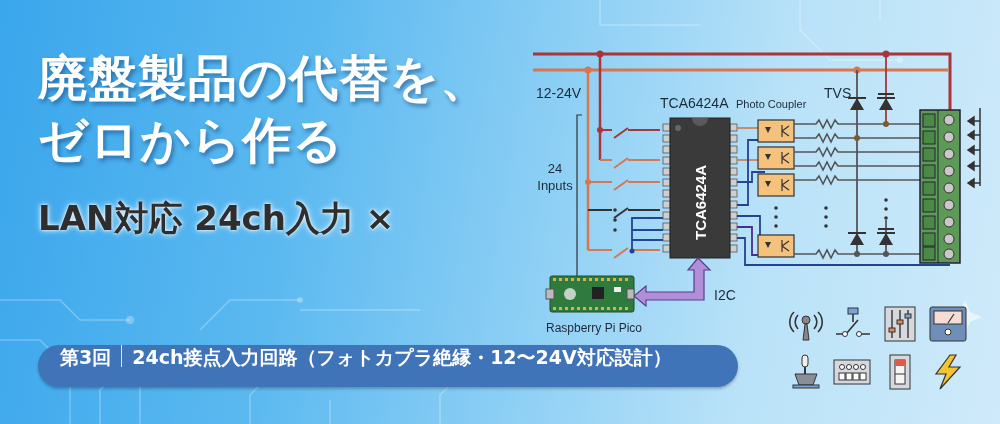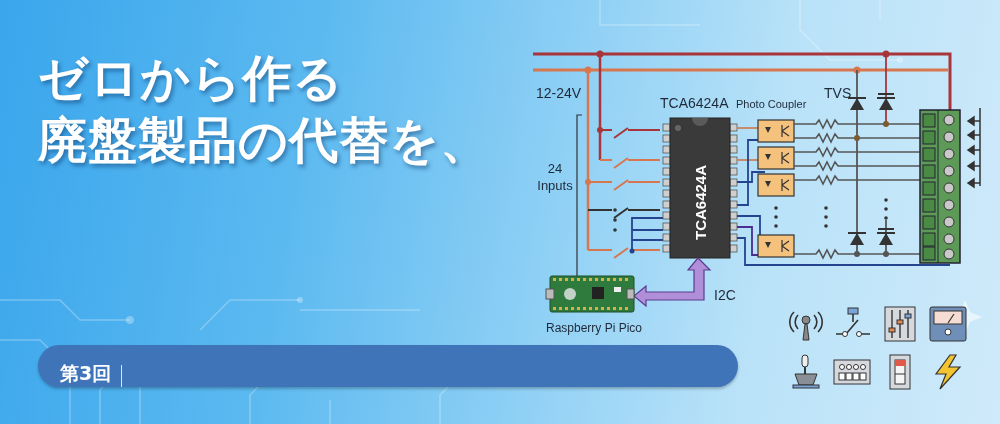--- a/index.html
+++ b/index.html
@@ -8,21 +8,21 @@
     background:linear-gradient(100deg,#3aa6ec 0%,#5bb9f0 30%,#8fd0f5 55%,#b9e2f8 75%,#cfeafa 100%);}
   .bg-svg{position:absolute;left:0;top:0;width:1000px;height:424px;}
   .title{position:absolute;left:38px;top:48px;color:#fff;font-weight:bold;font-size:49px;line-height:62px;
     letter-spacing:1px;text-shadow:2px 3px 4px rgba(0,40,90,0.45);}
   .title div{white-space:nowrap;}
   .subtitle{position:absolute;left:38px;top:193px;color:#2e2e2e;font-weight:bold;font-size:34px;line-height:50px;
     text-shadow:0 0 6px rgba(255,255,255,0.9),0 0 3px rgba(255,255,255,0.9);white-space:nowrap;}
   .subtitle div{white-space:nowrap;}
   .episode{position:absolute;left:38px;top:345px;width:700px;height:42px;border-radius:21px;
     background:#3f74b9;box-shadow:0 2px 3px rgba(0,0,0,0.25);color:#fff;font-weight:bold;font-size:19px;
-    display:flex;align-items:flex-end;padding-left:22px;box-sizing:border-box;white-space:nowrap;}
+    display:flex;align-items:flex-start;padding-left:22px;box-sizing:border-box;white-space:nowrap;}
   .episode .sep{display:inline-block;width:1px;height:22px;background:#dbe7f5;margin:0 10px;}
   .circuit{position:absolute;left:520px;top:40px;width:480px;height:310px;}
   .icons{position:absolute;left:786px;top:306px;width:190px;height:100px;}
   .ic{position:absolute;width:40px;height:36px;}
   .lbl{font-family:"Liberation Sans",sans-serif;}
 </style>
 </head>
 <body>
 
 <div class="banner">
@@ -48,30 +48,32 @@
       <circle cx="350" cy="355" r="4"></circle>
       <circle cx="300" cy="300" r="3"></circle>
       <circle cx="470" cy="365" r="4"></circle>
       <circle cx="900" cy="60" r="3"></circle>
     </g>
 
     <path d="M965 300 L970 312 L982 317 L970 322 L965 334 L960 322 L948 317 L960 312 Z" fill="#ffffff" fill-opacity="0.55"></path>
   </svg>
 
   <div class="title">
+    <div>廃盤製品の代替を、</div>
     <div>ゼロから作る</div>
-    <div>廃盤製品の代替を、</div>
   </div>
 
   <div class="subtitle">
+    <div>LAN対応 24ch入力 ×</div>
   </div>
 
   <div class="episode">
     <span>第3回</span>
     <span class="sep"></span>
+    <span>24ch接点入力回路（フォトカプラ絶縁・12〜24V対応設計）</span>
   </div>
 
   <svg class="circuit" viewBox="0 0 480 310">
 
     <g fill="none" stroke-width="3">
       <path d="M13 14 H430 V75" stroke="#a8353a"></path>
       <path d="M13 30 H428" stroke="#d7774f"></path>
     </g>
     <circle cx="80" cy="14" r="3.5" fill="#a8353a"></circle>
     <circle cx="68" cy="30" r="3.5" fill="#d7774f"></circle>

